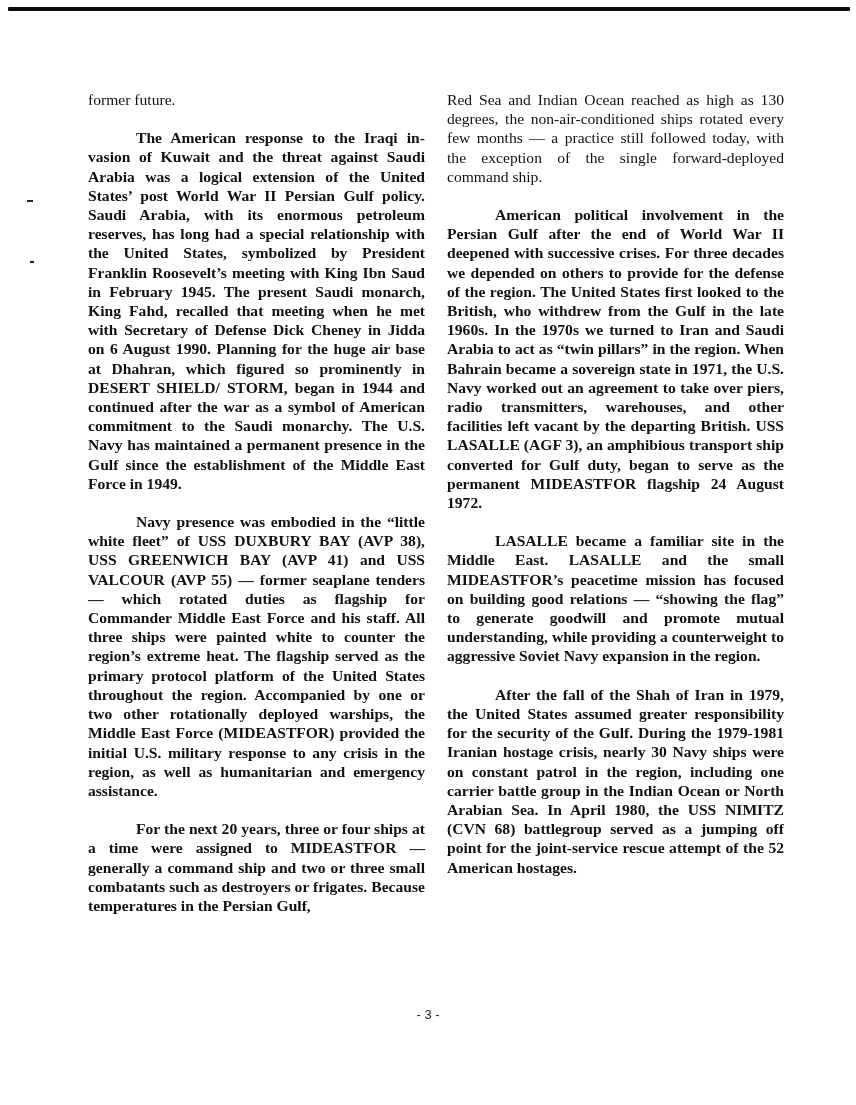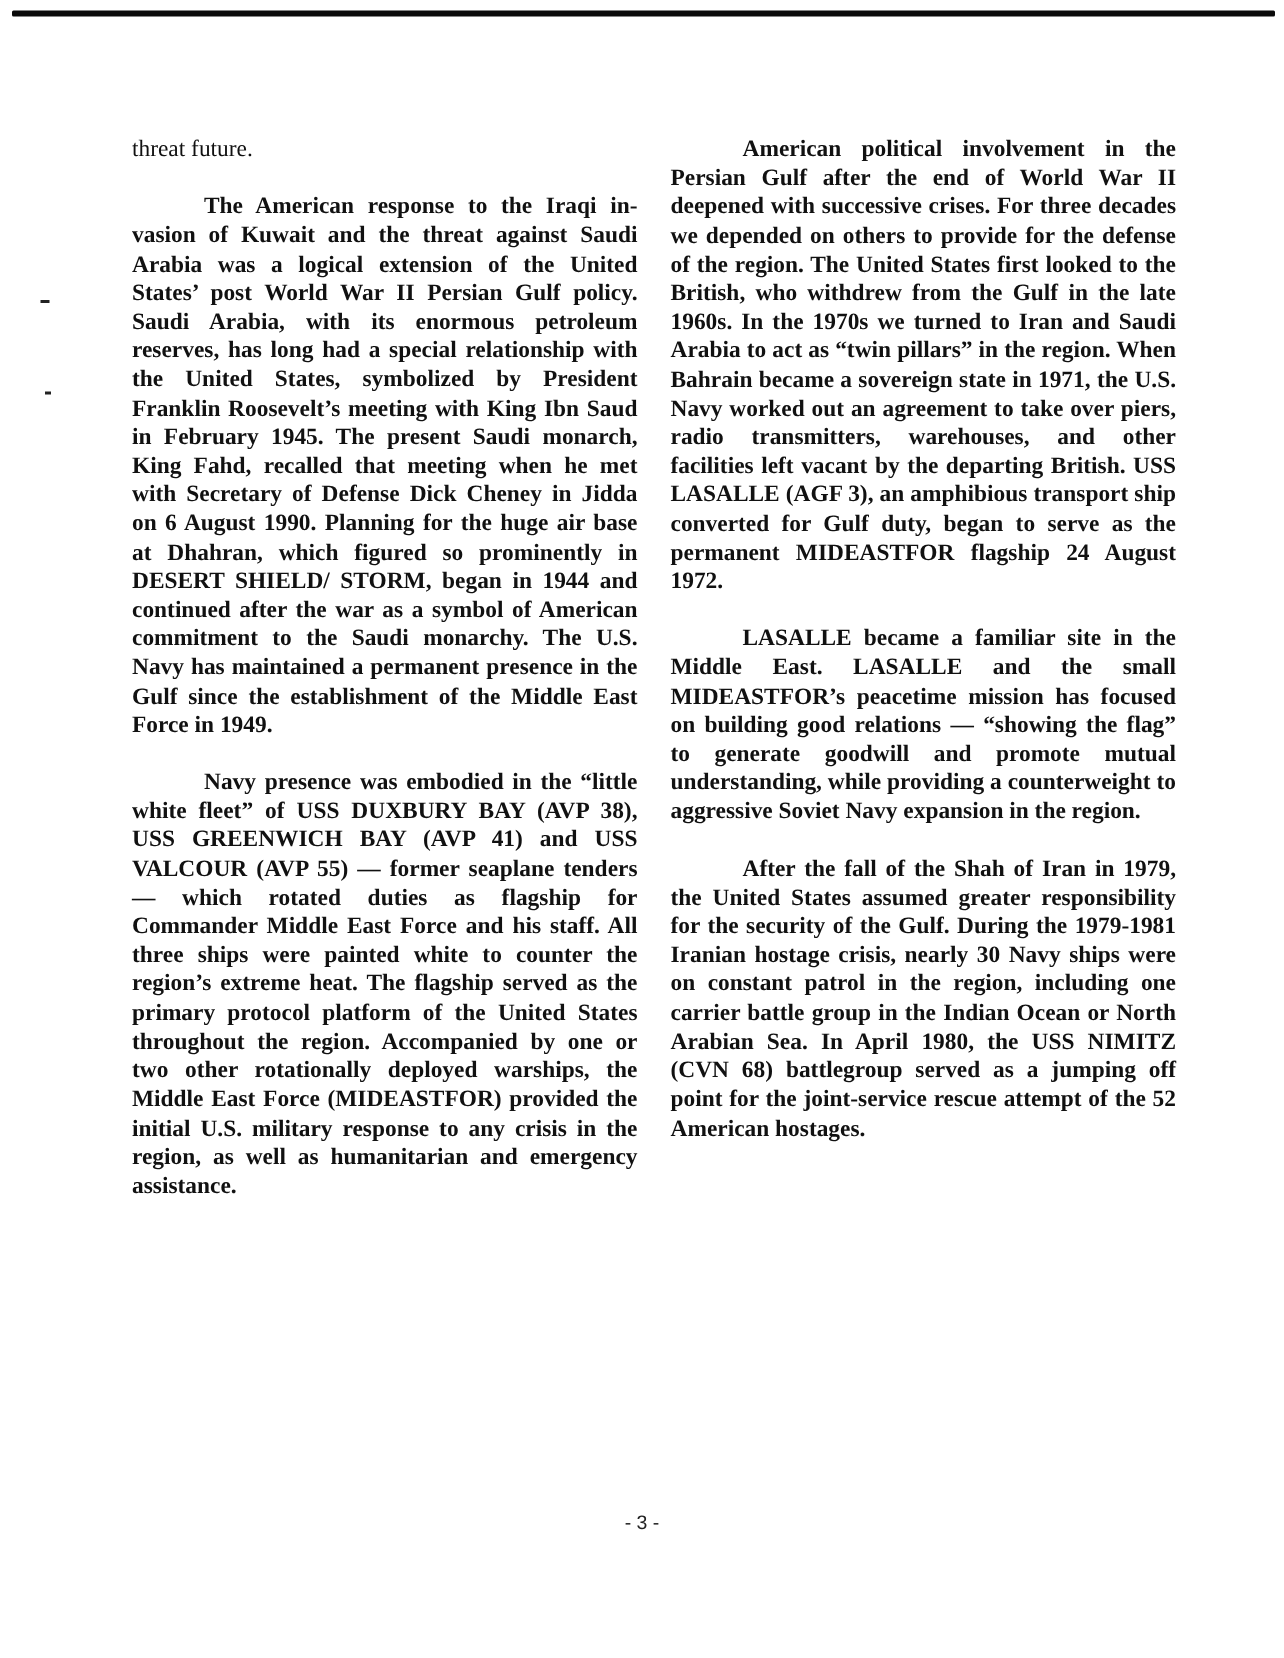--- a/index.html
+++ b/index.html
@@ -60,24 +60,26 @@
   </style>
 </head>
 <body>
 
 <div class="top-rule"></div>
 
 <div class="margin-mark" style="left:27px; top:200px; width:6px;"></div>
 <div class="margin-mark" style="left:30px; top:261px; width:4px;"></div>
 
 <div class="column col-left">
-  <p>threat future.</p>
+  <p>former future.</p>
   <p class="indent">The American response to the Iraqi in­vasion of Kuwait and the threat against Saudi Arabia was a logical extension of the United States’ post World War II Persian Gulf policy. Saudi Arabia, with its enormous petroleum reserves, has long had a special relationship with the United States, symbolized by Presi­dent Franklin Roosevelt’s meeting with King Ibn Saud in February 1945. The present Saudi monarch, King Fahd, recalled that meeting when he met with Secretary of Defense Dick Cheney in Jidda on 6 August 1990. Planning for the huge air base at Dhahran, which fig­ured so prominently in DESERT SHIELD/ STORM, began in 1944 and continued after the war as a symbol of American commitment to the Saudi monarchy. The U.S. Navy has main­tained a permanent presence in the Gulf since the establishment of the Middle East Force in 1949.</p>
   <p class="indent">Navy presence was embodied in the “little white fleet” of USS DUXBURY BAY (AVP 38), USS GREENWICH BAY (AVP 41) and USS VALCOUR (AVP 55) — former sea­plane tenders — which rotated duties as flag­ship for Commander Middle East Force and his staff. All three ships were painted white to counter the region’s extreme heat. The flag­ship served as the primary protocol platform of the United States throughout the region. Accompanied by one or two other rotationally deployed warships, the Middle East Force (MIDEASTFOR) provided the initial U.S. mili­tary response to any crisis in the region, as well as humanitarian and emergency assistance.</p>
+  <p class="indent">For the next 20 years, three or four ships at a time were assigned to MIDEASTFOR — generally a command ship and two or three small combatants such as destroyers or frig­ates. Because temperatures in the Persian Gulf,</p>
 </div>
 
 <div class="column col-right">
+  <p>Red Sea and Indian Ocean reached as high as 130 degrees, the non-air-conditioned ships ro­tated every few months — a practice still fol­lowed today, with the exception of the single forward-deployed command ship.</p>
   <p class="indent">American political involvement in the Persian Gulf after the end of World War II deepened with successive crises. For three decades we depended on others to provide for the defense of the region. The United States first looked to the British, who withdrew from the Gulf in the late 1960s. In the 1970s we turned to Iran and Saudi Arabia to act as “twin pillars” in the region. When Bahrain became a sovereign state in 1971, the U.S. Navy worked out an agreement to take over piers, radio transmitters, warehouses, and other facilities left vacant by the departing British. USS LASALLE (AGF 3), an amphibious transport ship converted for Gulf duty, began to serve as the permanent MIDEASTFOR flagship 24 August 1972.</p>
   <p class="indent">LASALLE became a familiar site in the Middle East. LASALLE and the small MIDEASTFOR’s peacetime mission has fo­cused on building good relations — “showing the flag” to generate goodwill and promote mutual understanding, while providing a counterweight to aggressive Soviet Navy ex­pansion in the region.</p>
   <p class="indent">After the fall of the Shah of Iran in 1979, the United States assumed greater responsibil­ity for the security of the Gulf. During the 1979-1981 Iranian hostage crisis, nearly 30 Navy ships were on constant patrol in the region, including one carrier battle group in the In­dian Ocean or North Arabian Sea. In April 1980, the USS NIMITZ (CVN 68) battlegroup served as a jumping off point for the joint-service rescue attempt of the 52 American hostages.</p>
 </div>
 
 <div class="page-number">- 3 -</div>
 
 </body></html>

